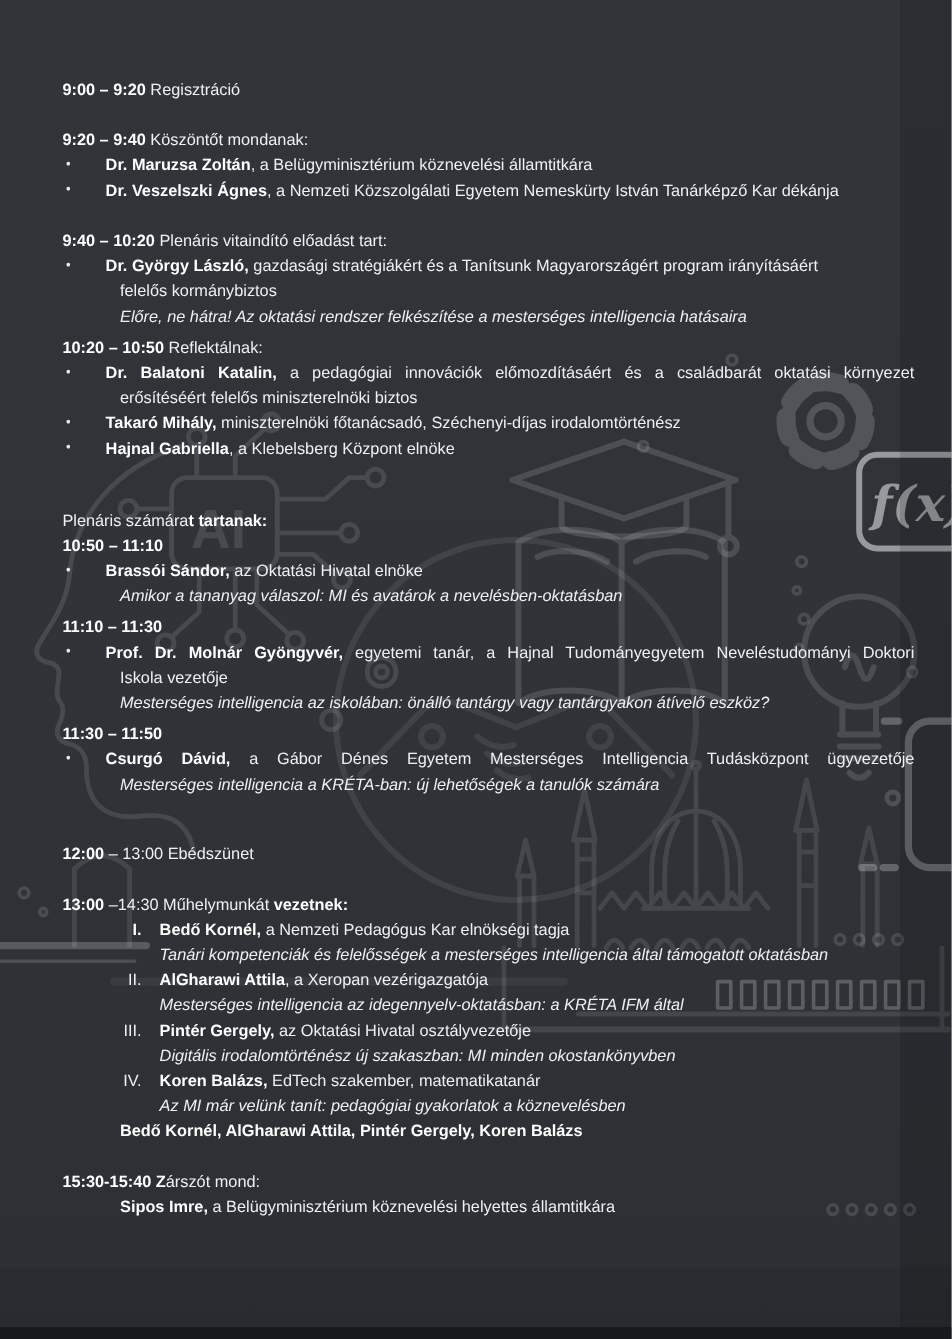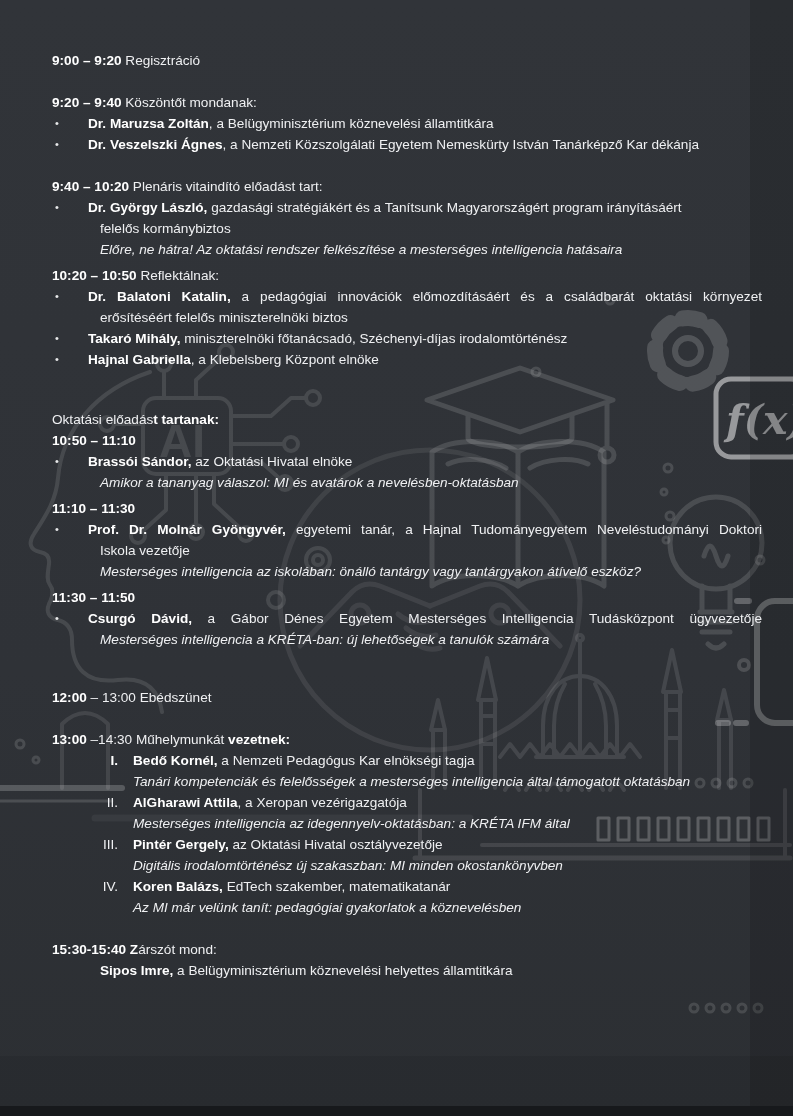--- a/index.html
+++ b/index.html
@@ -7,21 +7,21 @@
     width:793px;height:1116px;position:relative;overflow:hidden;
     background:linear-gradient(180deg,#313439 0%,#2f3237 60%,#2c2f33 100%);
     font-family:"Liberation Sans",sans-serif;
   }
   .right-band{position:absolute;top:0;left:750px;width:43px;height:1116px;
     background:rgba(0,0,0,0.13);}
   .bottom-bar{position:absolute;left:0;bottom:0;width:793px;height:10px;background:#17191c;}
   .bottom-shade{position:absolute;left:0;bottom:10px;width:793px;height:50px;background:rgba(0,0,0,0.07);}
   svg.decor{position:absolute;left:0;top:0;pointer-events:none;}
   .doc{
-    position:absolute;left:52px;top:0;width:710px;padding-top:50px;
+    position:absolute;left:52px;top:0;width:710px;padding-top:64px;
     color:#eff0f2;font-size:13.6px;line-height:21px;
   }
   .b{font-weight:bold;color:#ffffff;}
   .i{font-style:italic;}
   .ln{min-height:21px;}
   .brow{position:relative;padding-left:36px;}
   .bu{position:absolute;left:3px;top:0;font-size:11px;line-height:21px;color:#e8e9ea;}
   .cont{margin-left:48px;}
   .nrow{position:relative;padding-left:81px;}
   .no{position:absolute;left:44px;top:0;width:22px;text-align:right;}
@@ -224,21 +224,21 @@
   <div class="ln brow">
     <span class="bu">•</span>
     <span class="b">Takaró Mihály,</span><span> miniszterelnöki főtanácsadó, Széchenyi-díjas irodalomtörténész</span>
   </div>
   <div class="ln brow">
     <span class="bu">•</span>
     <span class="b">Hajnal Gabriella</span><span>, a Klebelsberg Központ elnöke</span>
   </div>
 
   <div class="ln g39">
-    <span>Oktatási előadás</span><span class="b">t tartanak:</span>
+    <span>Plenáris számára</span><span class="b">t tartanak:</span>
   </div>
   <div class="ln">
     <span class="b">10:50 – 11:10</span>
   </div>
   <div class="ln brow">
     <span class="bu">•</span>
     <span class="b">Brassói Sándor,</span><span> az Oktatási Hivatal elnöke</span>
   </div>
   <div class="ln cont i">Amikor a tananyag válaszol: MI és avatárok a nevelésben-oktatásban</div>
 
@@ -282,20 +282,21 @@
     <span class="no">III.</span>
     <span class="b">Pintér Gergely,</span><span> az Oktatási Hivatal osztályvezetője</span>
   </div>
   <div class="ln ncont i">Digitális irodalomtörténész új szakaszban: MI minden okostankönyvben</div>
   <div class="ln nrow">
     <span class="no">IV.</span>
     <span class="b">Koren Balázs,</span><span> EdTech szakember, matematikatanár</span>
   </div>
   <div class="ln ncont i">Az MI már velünk tanít: pedagógiai gyakorlatok a köznevelésben</div>
 
+  <div class="ln cont b">Bedő Kornél, AlGharawi Attila, Pintér Gergely, Koren Balázs</div>
 
   <div class="ln g1">
     <span class="b">15:30-15:40 Z</span><span>árszót mond:</span>
   </div>
   <div class="ln cont">
     <span class="b">Sipos Imre,</span><span> a Belügyminisztérium köznevelési helyettes államtitkára</span>
   </div>
 
 </div>
 

